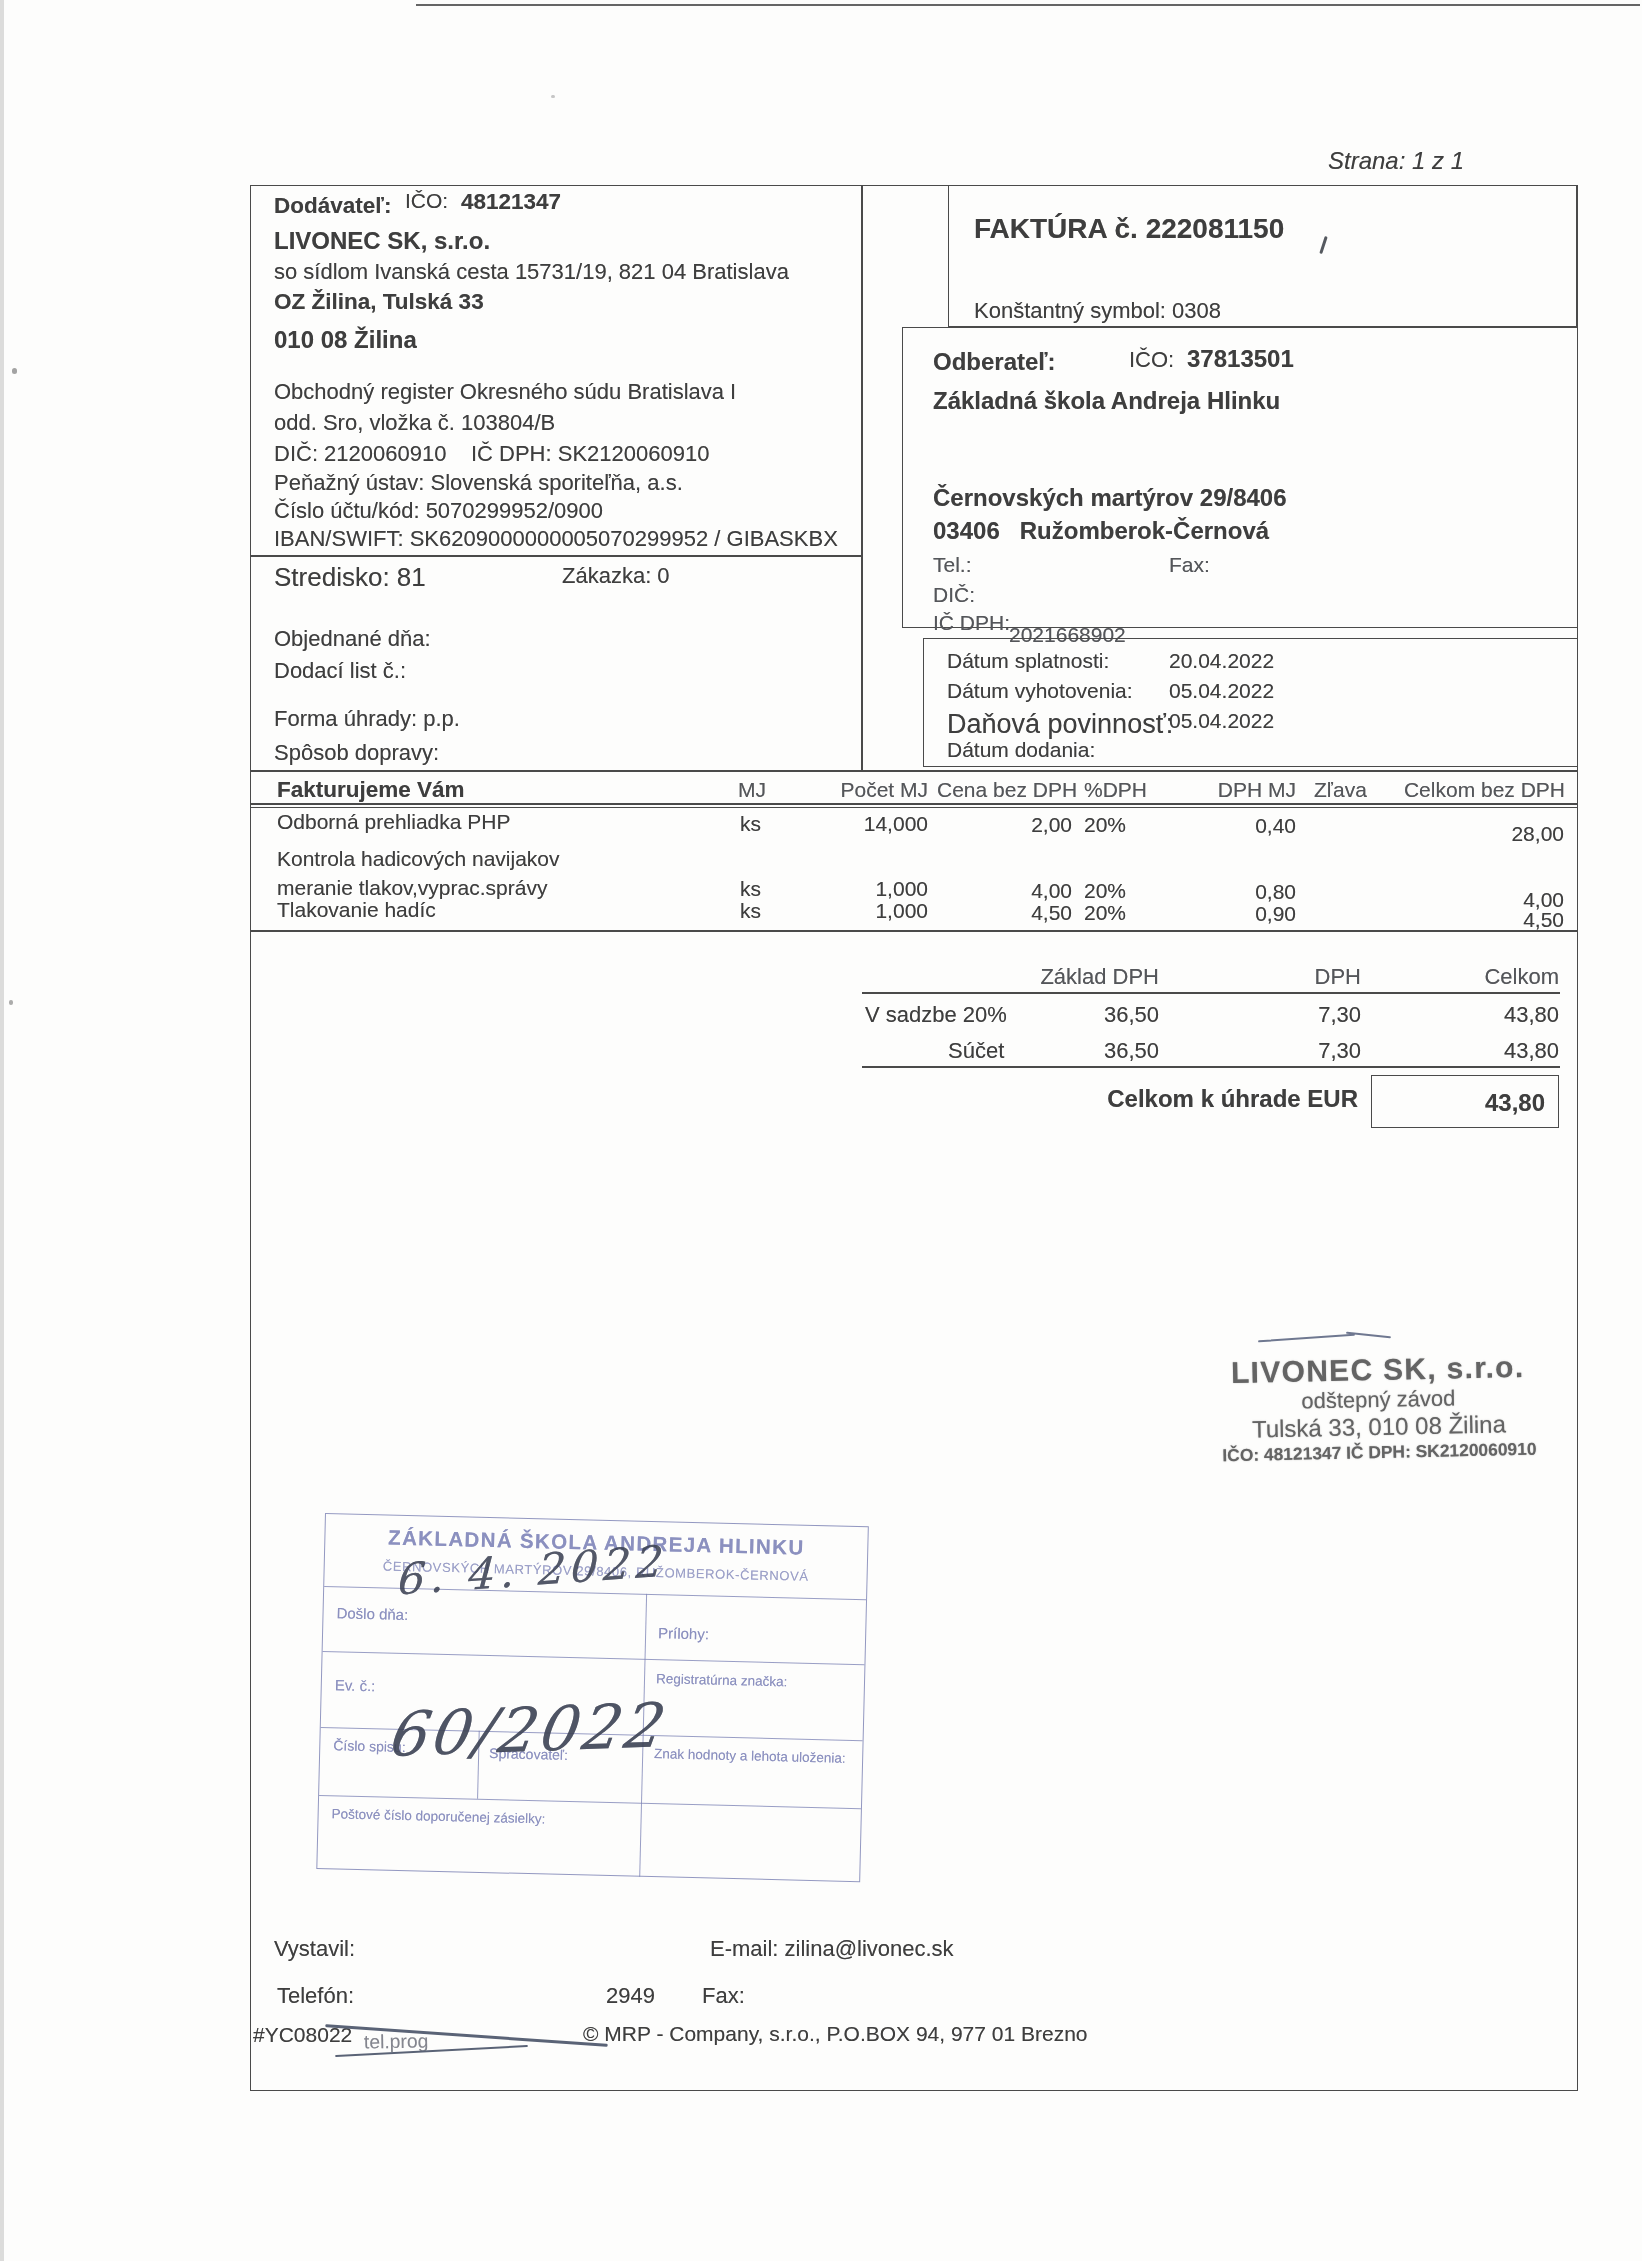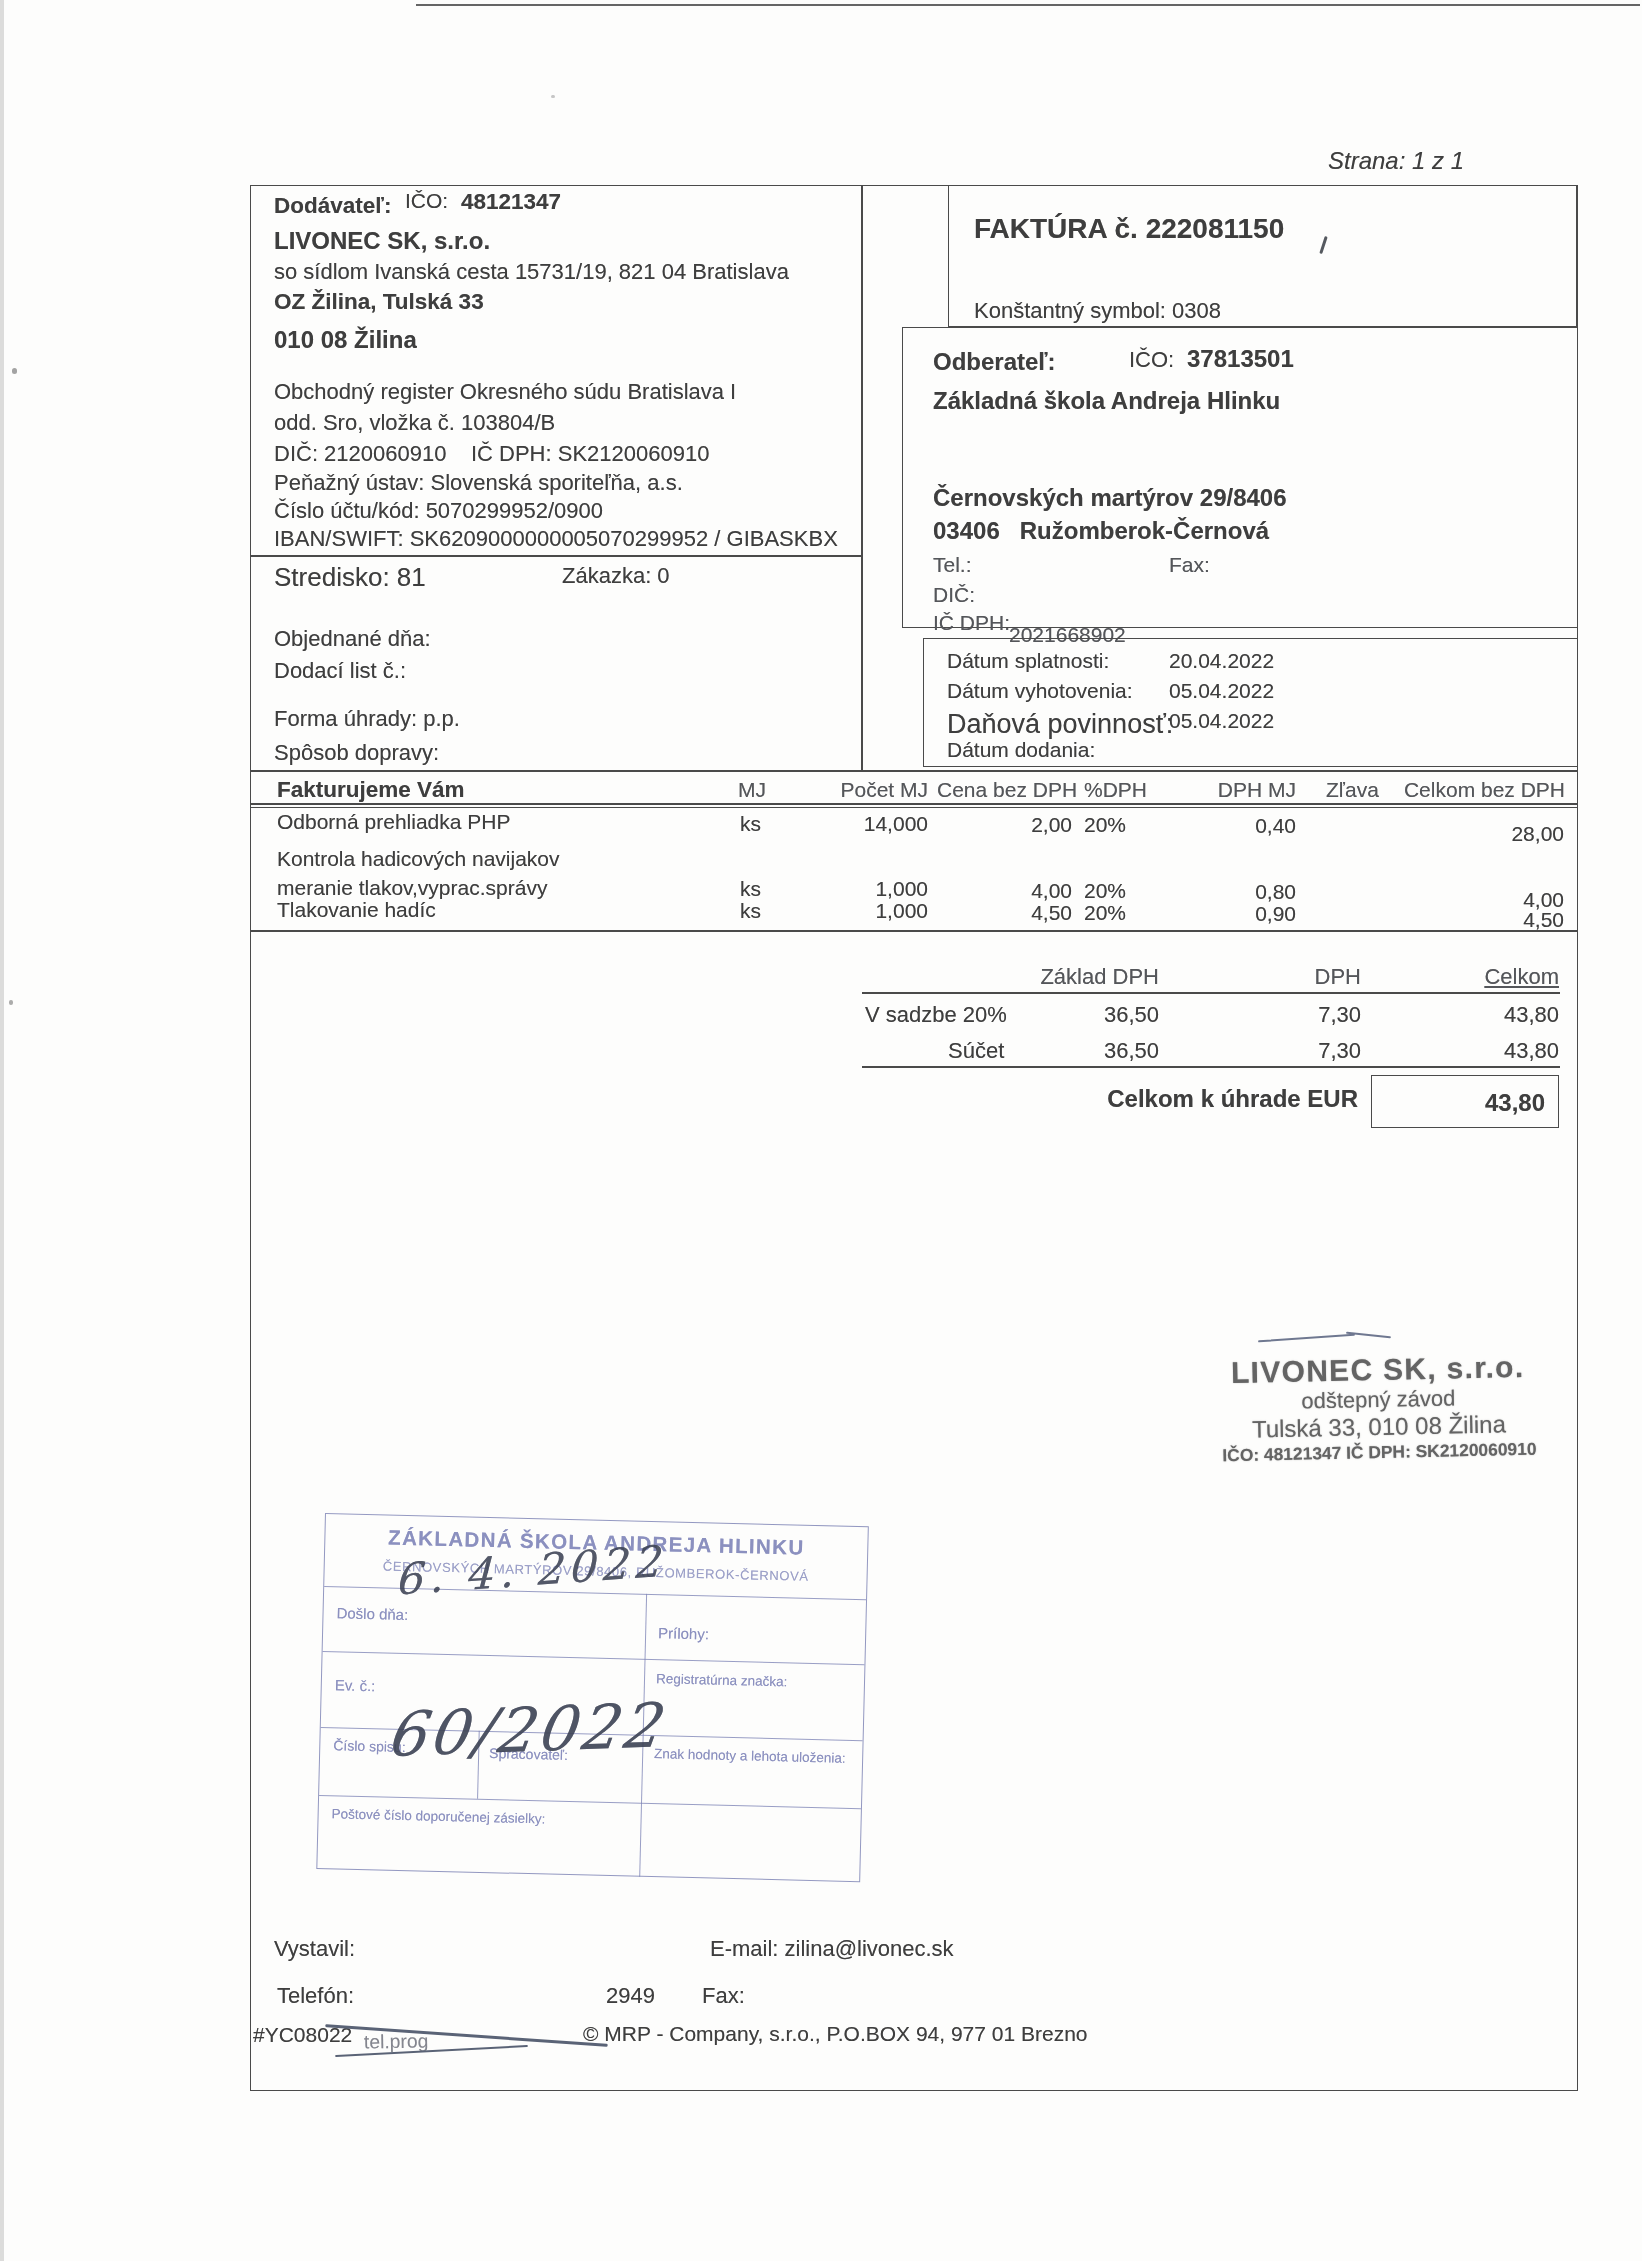--- a/index.html
+++ b/index.html
@@ -93,21 +93,21 @@
   <div class="t" style="left:1169px;top:709px;font-size:21px;">05.04.2022</div>
   <div class="t" style="left:947px;top:738px;font-size:21px;">Dátum dodania:</div>
 
   <div class="hl" style="left:250px;top:770px;width:1328px;"></div>
   <div class="t b" style="left:277px;top:777px;font-size:22.5px;">Fakturujeme Vám</div>
   <div class="t lt" style="left:738px;top:778px;font-size:21px;">MJ</div>
   <div class="t lt right" style="left:809px;top:778px;width:119px;font-size:21px;">Počet MJ</div>
   <div class="t lt right" style="left:937px;top:778px;width:135px;font-size:21px;">Cena bez DPH</div>
   <div class="t lt" style="left:1084px;top:778px;font-size:21px;">%DPH</div>
   <div class="t lt right" style="left:1179px;top:778px;width:117px;font-size:21px;text-align:right;">DPH MJ</div>
-  <div class="t lt" style="left:1314px;top:778px;font-size:21px;margin-left:12px;">Zľava</div>
+  <div class="t lt" style="left:1314px;top:778px;font-size:21px;">Zľava</div>
   <div class="t lt right" style="left:1392px;top:778px;width:173px;font-size:21px;">Celkom bez DPH</div>
   <div class="hl" style="left:250px;top:803px;width:1328px;"></div>
   <div class="hl" style="left:250px;top:807px;width:1328px;height:1.3px;"></div>
 
   <div class="t" style="left:277px;top:810px;font-size:21px;">Odborná prehliadka PHP</div>
   <div class="t" style="left:740px;top:812px;font-size:21px;">ks</div>
   <div class="t right" style="left:799px;top:812px;width:129px;font-size:21px;">14,000</div>
   <div class="t right" style="left:937px;top:813px;width:135px;font-size:21px;">2,00</div>
   <div class="t" style="left:1084px;top:813px;font-size:21px;">20%</div>
   <div class="t right" style="left:1172px;top:814px;width:124px;font-size:21px;">0,40</div>
@@ -127,21 +127,21 @@
   <div class="t" style="left:740px;top:899px;font-size:21px;">ks</div>
   <div class="t right" style="left:799px;top:899px;width:129px;font-size:21px;">1,000</div>
   <div class="t right" style="left:937px;top:901px;width:135px;font-size:21px;">4,50</div>
   <div class="t" style="left:1084px;top:901px;font-size:21px;">20%</div>
   <div class="t right" style="left:1172px;top:902px;width:124px;font-size:21px;">0,90</div>
   <div class="t right" style="left:1404px;top:908px;width:160px;font-size:21px;">4,50</div>
   <div class="hl" style="left:250px;top:930px;width:1328px;"></div>
 
   <div class="t lt right" style="left:966px;top:964px;width:193px;font-size:22px;">Základ DPH</div>
   <div class="t lt right" style="left:1232px;top:964px;width:129px;font-size:22px;">DPH</div>
-  <div class="t lt right" style="left:1430px;top:964px;width:129px;font-size:22px;text-decoration:underline;">Celkom</div>
+  <div class="t lt right" style="left:1430px;top:964px;width:129px;font-size:22px;">Celkom</div>
   <div class="hl" style="left:862px;top:992px;width:698px;"></div>
   <div class="t" style="left:865px;top:1002px;font-size:22px;">V sadzbe 20%</div>
   <div class="t right" style="left:966px;top:1002px;width:193px;font-size:22px;">36,50</div>
   <div class="t right" style="left:1232px;top:1002px;width:129px;font-size:22px;">7,30</div>
   <div class="t right" style="left:1430px;top:1002px;width:129px;font-size:22px;">43,80</div>
   <div class="t" style="left:948px;top:1038px;font-size:22px;">Súčet</div>
   <div class="t right" style="left:966px;top:1038px;width:193px;font-size:22px;">36,50</div>
   <div class="t right" style="left:1232px;top:1038px;width:129px;font-size:22px;">7,30</div>
   <div class="t right" style="left:1430px;top:1038px;width:129px;font-size:22px;">43,80</div>
   <div class="hl" style="left:862px;top:1066px;width:698px;"></div>

